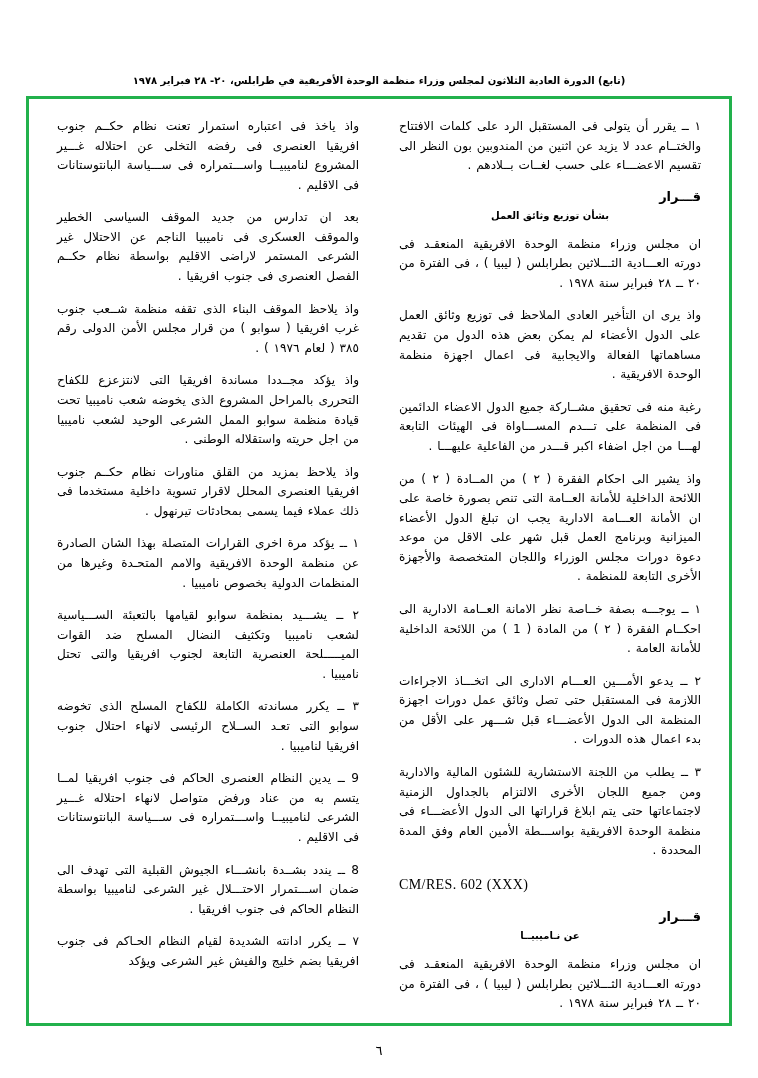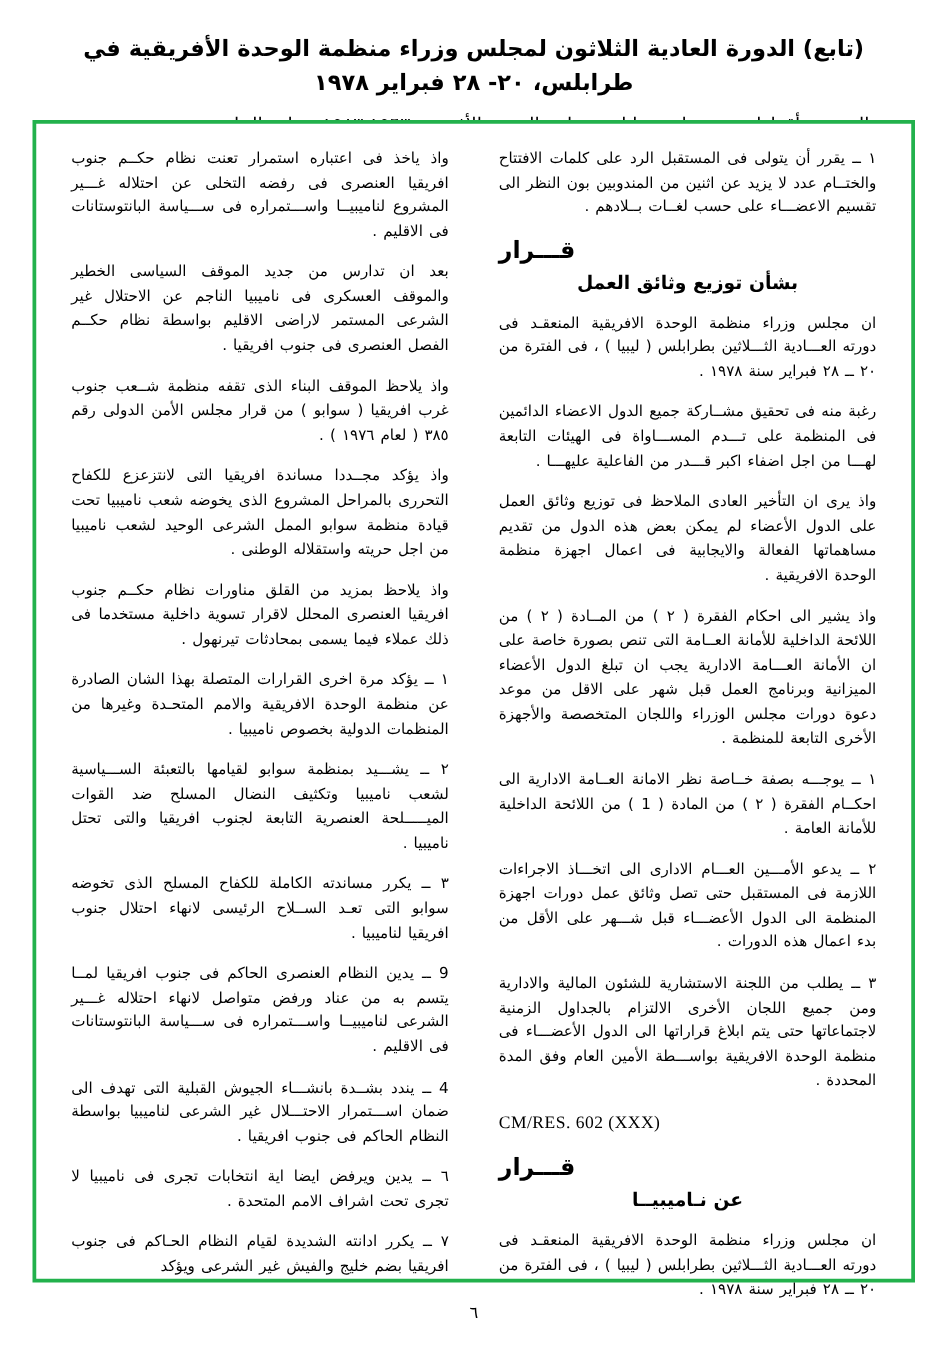--- a/index.html
+++ b/index.html
@@ -21,24 +21,25 @@
     position: relative;
     box-sizing: border-box;
     padding: 0;
   }
   .header {
     text-align: center;
     padding: 26px 40px 0 40px;
   }
   .header-title {
     font-family: "DejaVu Sans", sans-serif;
-    font-size: 18px;
+    font-size: 10px;
     font-weight: bold;
     line-height: 1.5;
     direction: rtl;
+    margin-top: 47px;
   }
   .header-source {
     font-family: "DejaVu Sans", sans-serif;
     font-size: 15px;
     line-height: 1.5;
     direction: rtl;
     margin-top: 9px;
     letter-spacing: 0px;
   }
   .frame {
@@ -83,30 +84,30 @@
   .res-code {
     font-family: "Liberation Serif", serif;
     font-size: 14px;
     direction: ltr;
     text-align: left;
     margin: 16px 0 16px 0;
     letter-spacing: 0.4px;
   }
   .res-title {
     font-family: "DejaVu Sans", sans-serif;
-    font-size: 19px;
+    font-size: 13px;
     font-weight: bold;
-    text-align: left;
+    text-align: right;
     margin: 4px 0 2px 0;
     letter-spacing: 3px;
     direction: rtl;
   }
   .res-sub {
     font-family: "DejaVu Sans", sans-serif;
-    font-size: 15px;
+    font-size: 10px;
     font-weight: bold;
     text-align: center;
     margin: 6px 0 14px 0;
     direction: rtl;
   }
   .page-number {
     position: absolute;
     bottom: 20px;
     left: 0;
     width: 100%;
@@ -130,22 +131,22 @@
     <div class="frame-inner">
 
       <div class="col col-right">
 
         <p class="para">١ ــ يقرر أن يتولى فى المستقبل الرد على كلمات الافتتاح والختــام عدد لا يزيد عن اثنين من المندوبين بون النظر الى تقسيم الاعضـــاء على حسب لغــات بــلادهم .</p>
 
         <div class="res-title">قـــرار</div>
         <div class="res-sub">بشأن توزيع وثائق العمل</div>
 
         <p class="para">ان مجلس وزراء منظمة الوحدة الافريقية المنعقـد فى دورته العـــادية الثـــلاثين بطرابلس ( ليبيا ) ، فى الفترة من ٢٠ ــ ٢٨ فبراير سنة ١٩٧٨ .</p>
+        <p class="para">واذ يرى ان التأخير العادى الملاحظ فى توزيع وثائق العمل على الدول الأعضاء لم يمكن بعض هذه الدول من تقديم مساهماتها الفعالة والايجابية فى اعمال اجهزة منظمة الوحدة الافريقية .</p>
         <p class="para">رغبة منه فى تحقيق مشــاركة جميع الدول الاعضاء الدائمين فى المنظمة على تـــدم المســـاواة فى الهيئات التابعة لهـــا من اجل اضفاء اكبر قـــدر من الفاعلية عليهـــا .</p>
-        <p class="para">واذ يرى ان التأخير العادى الملاحظ فى توزيع وثائق العمل على الدول الأعضاء لم يمكن بعض هذه الدول من تقديم مساهماتها الفعالة والايجابية فى اعمال اجهزة منظمة الوحدة الافريقية .</p>
         <p class="para">واذ يشير الى احكام الفقرة ( ٢ ) من المــادة ( ٢ ) من اللائحة الداخلية للأمانة العــامة التى تنص بصورة خاصة على ان الأمانة العـــامة الادارية يجب ان تبلغ الدول الأعضاء الميزانية وبرنامج العمل قبل شهر على الاقل من موعد دعوة دورات مجلس الوزراء واللجان المتخصصة والأجهزة الأخرى التابعة للمنظمة .</p>
         <p class="para">١ ــ يوجـــه بصفة خــاصة نظر الامانة العــامة الادارية الى احكــام الفقرة ( ٢ ) من المادة ( 1 ) من اللائحة الداخلية للأمانة العامة .</p>
         <p class="para">٢ ــ يدعو الأمـــين العـــام الادارى الى اتخـــاذ الاجراءات اللازمة فى المستقبل حتى تصل وثائق عمل دورات اجهزة المنظمة الى الدول الأعضـــاء قبل شـــهر على الأقل من بدء اعمال هذه الدورات .</p>
         <p class="para">٣ ــ يطلب من اللجنة الاستشارية للشئون المالية والادارية ومن جميع اللجان الأخرى الالتزام بالجداول الزمنية لاجتماعاتها حتى يتم ابلاغ قراراتها الى الدول الأعضـــاء فى منظمة الوحدة الافريقية بواســـطة الأمين العام وفق المدة المحددة .</p>
 
         <div class="res-code">CM/RES. 602 (XXX)</div>
         <div class="res-title">قـــرار</div>
         <div class="res-sub">عن نـاميبيــا</div>
 
         <p class="para last">ان مجلس وزراء منظمة الوحدة الافريقية المنعقـد فى دورته العـــادية الثـــلاثين بطرابلس ( ليبيا ) ، فى الفترة من ٢٠ ــ ٢٨ فبراير سنة ١٩٧٨ .</p>
@@ -154,22 +155,21 @@
       <div class="col col-left">
         <p class="para">واذ ياخذ فى اعتباره استمرار تعنت نظام حكــم جنوب افريقيا العنصرى فى رفضه التخلى عن احتلاله غـــير المشروع لناميبيــا واســـتمراره فى ســـياسة البانتوستانات فى الاقليم .</p>
         <p class="para">بعد ان تدارس من جديد الموقف السياسى الخطير والموقف العسكرى فى ناميبيا الناجم عن الاحتلال غير الشرعى المستمر لاراضى الاقليم بواسطة نظام حكــم الفصل العنصرى فى جنوب افريقيا .</p>
         <p class="para">واذ يلاحظ الموقف البناء الذى تقفه منظمة شــعب جنوب غرب افريقيا ( سوابو ) من قرار مجلس الأمن الدولى رقم ٣٨٥ ( لعام ١٩٧٦ ) .</p>
         <p class="para">واذ يؤكد مجــددا مساندة افريقيا التى لانتزعزع للكفاح التحررى بالمراحل المشروع الذى يخوضه شعب ناميبيا تحت قيادة منظمة سوابو الممل الشرعى الوحيد لشعب ناميبيا من اجل حريته واستقلاله الوطنى .</p>
         <p class="para">واذ يلاحظ بمزيد من القلق مناورات نظام حكــم جنوب افريقيا العنصرى المحلل لاقرار تسوية داخلية مستخدما فى ذلك عملاء فيما يسمى بمحادثات تيرنهول .</p>
         <p class="para">١ ــ يؤكد مرة اخرى القرارات المتصلة بهذا الشان الصادرة عن منظمة الوحدة الافريقية والامم المتحـدة وغيرها من المنظمات الدولية بخصوص ناميبيا .</p>
         <p class="para">٢ ــ يشـــيد بمنظمة سوابو لقيامها بالتعبئة الســـياسية لشعب ناميبيا وتكثيف النضال المسلح ضد القوات الميـــــلحة العنصرية التابعة لجنوب افريقيا والتى تحتل ناميبيا .</p>
         <p class="para">٣ ــ يكرر مساندته الكاملة للكفاح المسلح الذى تخوضه سوابو التى تعـد الســلاح الرئيسى لانهاء احتلال جنوب افريقيا لناميبيا .</p>
         <p class="para">9 ــ يدين النظام العنصرى الحاكم فى جنوب افريقيا لمــا يتسم به من عناد ورفض متواصل لانهاء احتلاله غـــير الشرعى لناميبيــا واســـتمراره فى ســـياسة البانتوستانات فى الاقليم .</p>
-        <p class="para">4 ــ يندد بشــدة بانشـــاء الجيوش القبلية التى تهدف الى ضمان اســـتمرار الاحتـــلال غير الشرعى لناميبيا بواسطة النظام الحاكم فى جنوب افريقيا .</p>
-        <p class="para">٦ ــ يدين ويرفض ايضا اية انتخابات تجرى فى ناميبيا لا تجرى تحت اشراف الامم المتحدة .</p>
+        <p class="para">8 ــ يندد بشــدة بانشـــاء الجيوش القبلية التى تهدف الى ضمان اســـتمرار الاحتـــلال غير الشرعى لناميبيا بواسطة النظام الحاكم فى جنوب افريقيا .</p>
         <p class="para last">٧ ــ يكرر ادانته الشديدة لقيام النظام الحـاكم فى جنوب افريقيا بضم خليج والفيش غير الشرعى ويؤكد</p>
       </div>
 
     </div>
   </div>
 
   <div class="page-number">٦</div>
 </div>
 
 </body></html>

